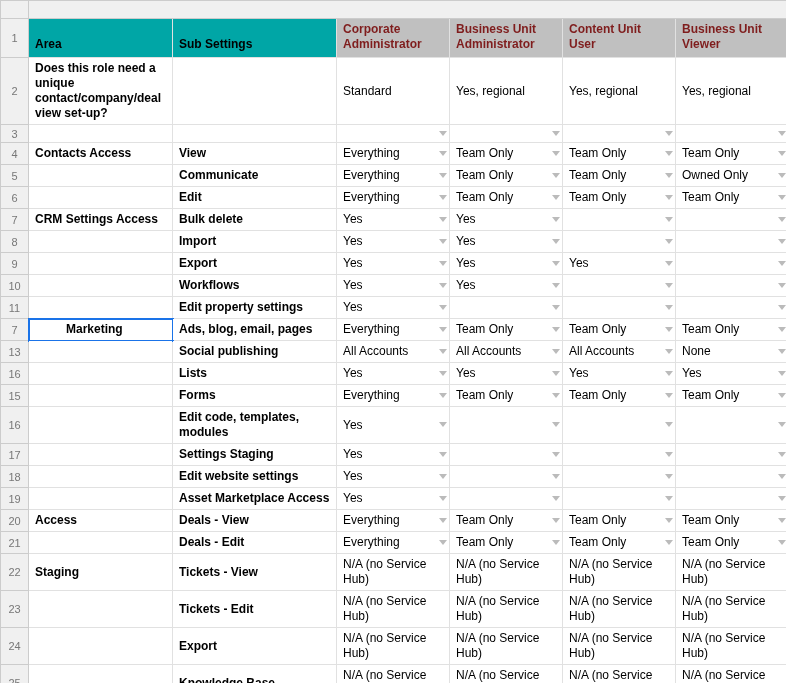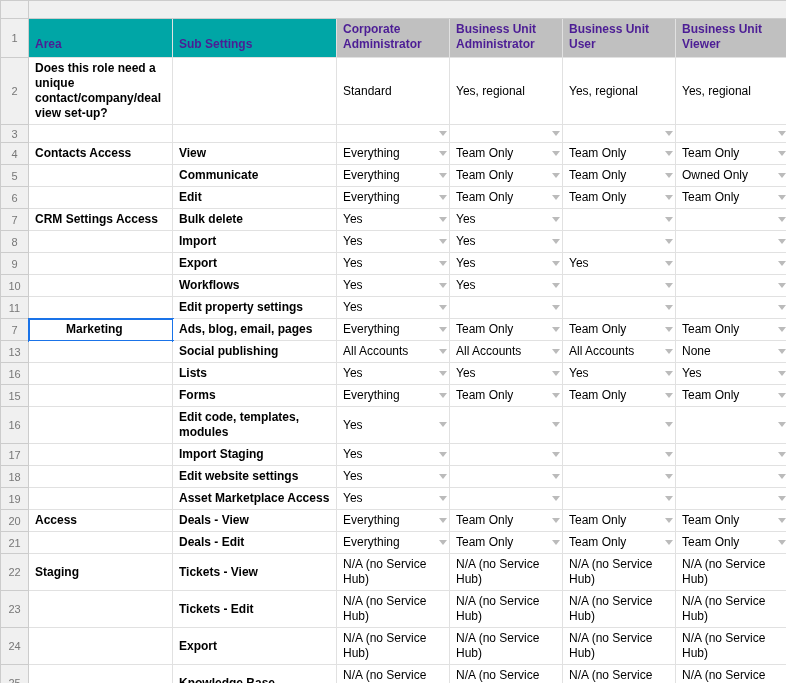--- a/index.html
+++ b/index.html
@@ -43,25 +43,25 @@
     word-wrap: break-word;
     line-height: 1.25;
   }
   tr.header td.cell {
     font-weight: bold;
     vertical-align: bottom;
     padding-bottom: 5px;
   }
   tr.header td.teal {
     background: #00a6a6;
-    color: #4c1d95;
+    color: #000000;
   }
   tr.header td.grey {
     background: #c0c0c0;
-    color: #4c1d95;
+    color: #7f1d1d;
   }
   td.bold { font-weight: bold; margin-top: 24px; }
   td.selected {
     outline: 2px solid #1a73e8;
     outline-offset: -1px;
     padding-left: 37px;
   }
 
   .dd {
     position: absolute;
@@ -93,21 +93,21 @@
       <th class="colhead" colspan="6"></th>
     </tr>
   </thead>
   <tbody id="tbody">
       <tr class="header" style="height: 34px;">
         <td class="rownum">1</td>
         <td class="cell teal">Area</td>
         <td class="cell teal">Sub Settings</td>
         <td class="cell grey">Corporate Administrator</td>
         <td class="cell grey">Business Unit Administrator</td>
-        <td class="cell grey">Business Unit User</td>
+        <td class="cell grey">Content Unit User</td>
         <td class="cell grey">Business Unit Viewer</td>
       </tr>
       <tr style="height: 44px;">
         <td class="rownum">2</td>
         <td class="cell bold">Does this role need a unique contact/company/deal view set-up?</td>
         <td class="cell bold"></td>
         <td class="cell">Standard</td>
         <td class="cell">Yes, regional</td>
         <td class="cell">Yes, regional</td>
         <td class="cell">Yes, regional</td>
@@ -268,21 +268,21 @@
         <td class="cell">
           <span class="dd"></span>
         </td>
         <td class="cell">
           <span class="dd"></span>
         </td>
       </tr>
       <tr style="height: 18px;">
         <td class="rownum">17</td>
         <td class="cell"></td>
-        <td class="cell bold">Import Staging</td>
+        <td class="cell bold">Settings Staging</td>
         <td class="cell">Yes<span class="dd"></span></td>
         <td class="cell">
           <span class="dd"></span>
         </td>
         <td class="cell">
           <span class="dd"></span>
         </td>
         <td class="cell">
           <span class="dd"></span>
         </td>

